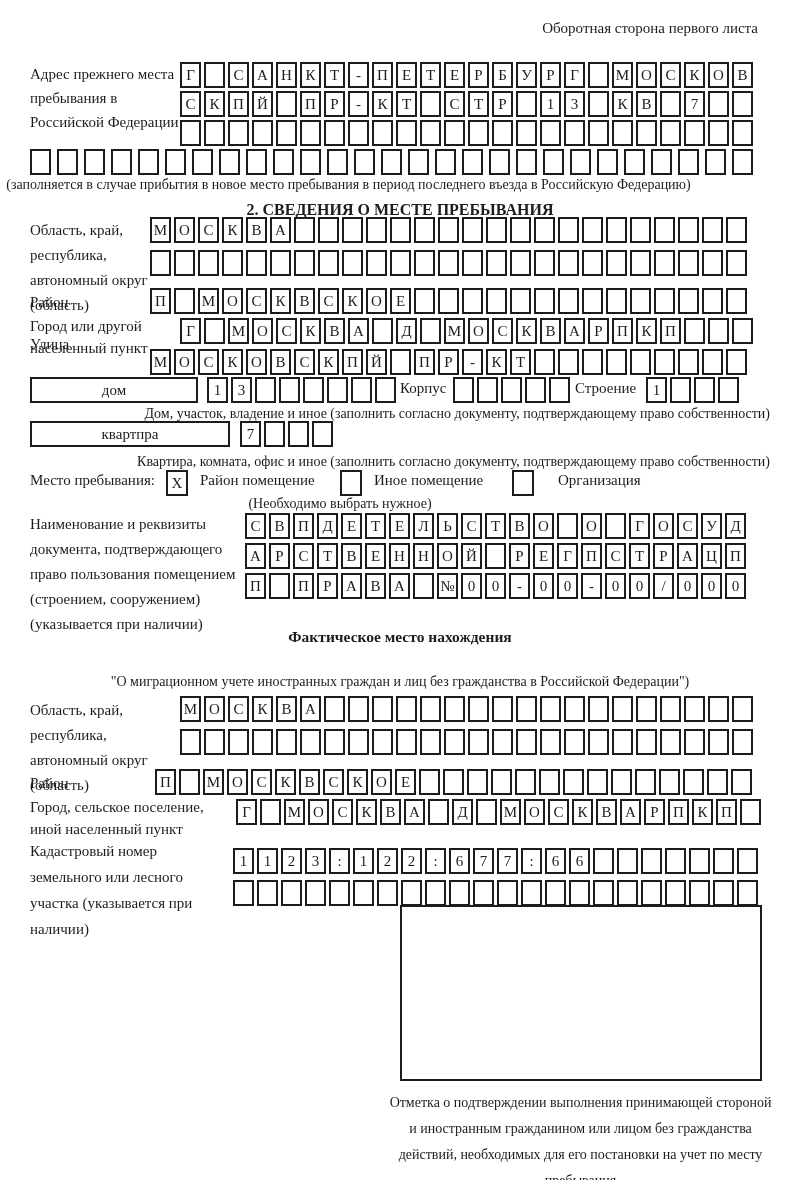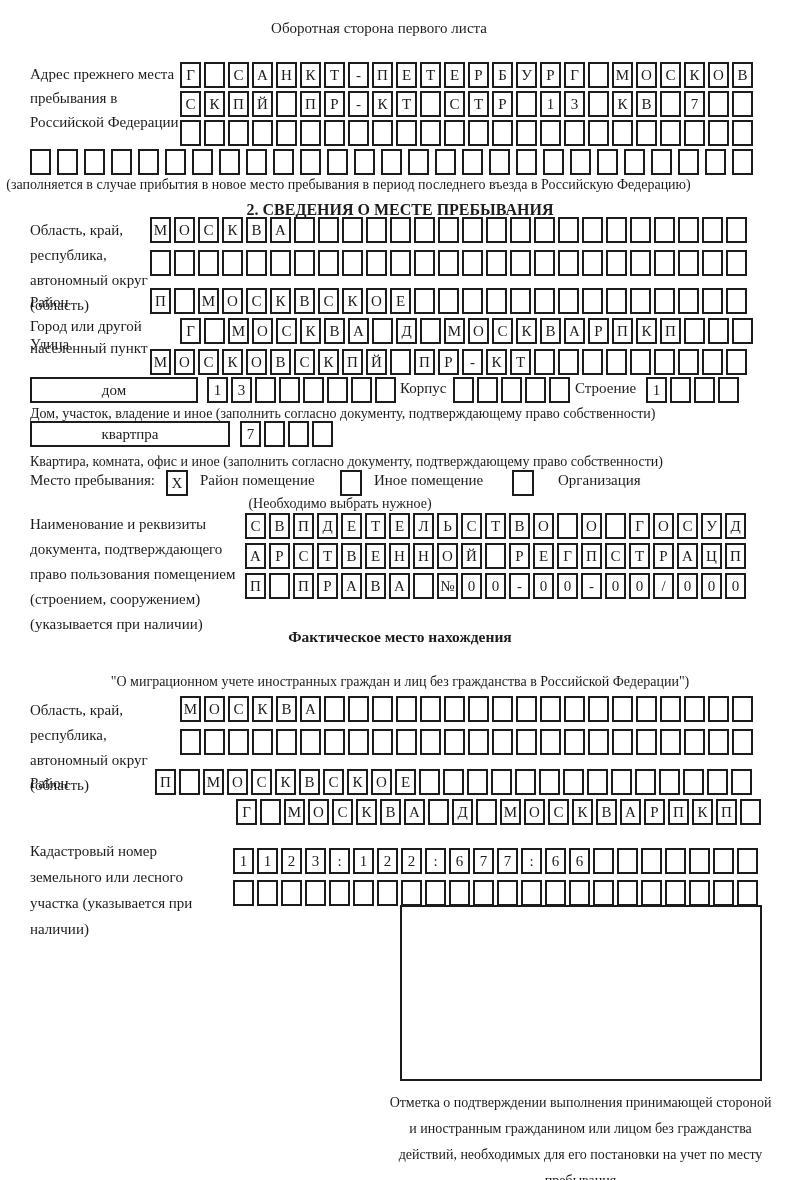--- a/index.html
+++ b/index.html
@@ -3,22 +3,22 @@
 <meta charset="utf-8">
 <style>
   html,body { margin:0; padding:0; background:#fff; }
   .page {
     position:relative; width:800px; height:1180px; overflow:hidden;
     background:var(--paper,#ffffff); color:var(--ink,#1c1c1c);
     font-family:"Liberation Serif","DejaVu Serif",serif;
   }
   .abs { position:absolute; }
   .lbl { font-size:15px; line-height:25px; }
-  .hdr { font-size:15px; text-align:center; }
-  .note { font-size:14px; }
+  .hdr { font-size:15px; text-align:right; }
+  .note { font-size:14px;text-align:right; }
   .bold { font-weight:bold; }
   .center { text-align:center; }
   .cells { display:flex; gap:3px; }
   .cells.spread { gap:6px; }
   .cell {
     width:21px; height:26px; box-sizing:border-box; flex:none;
     border:2px solid var(--ink,#1c1c1c); background:#fff;
     display:flex; align-items:center; justify-content:center;
     font-size:15px; line-height:1;
   }
@@ -490,20 +490,21 @@
       <div class="cell"></div>
       <div class="cell"></div>
       <div class="cell"></div>
       <div class="cell"></div>
       <div class="cell"></div>
       <div class="cell"></div>
       <div class="cell"></div>
       <div class="cell"></div>
     </div>
 
+  <div class="abs lbl" style="left:30px;top:796px;width:205px;line-height:22px">Город, сельское поселение, иной населенный пункт</div>
   <div class="abs cells" style="left:236px;top:799px">
       <div class="cell">Г</div>
       <div class="cell"></div>
       <div class="cell">М</div>
       <div class="cell">О</div>
       <div class="cell">С</div>
       <div class="cell">К</div>
       <div class="cell">В</div>
       <div class="cell">А</div>
       <div class="cell"></div>

